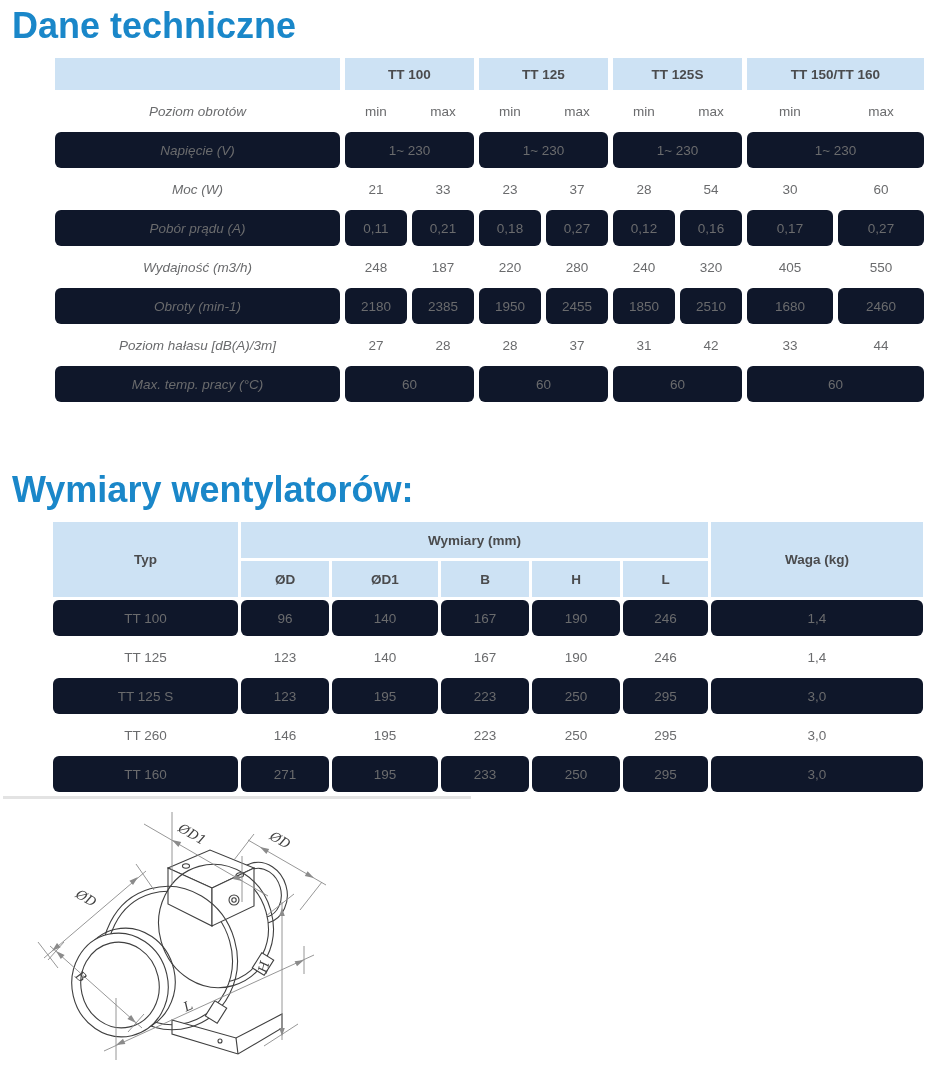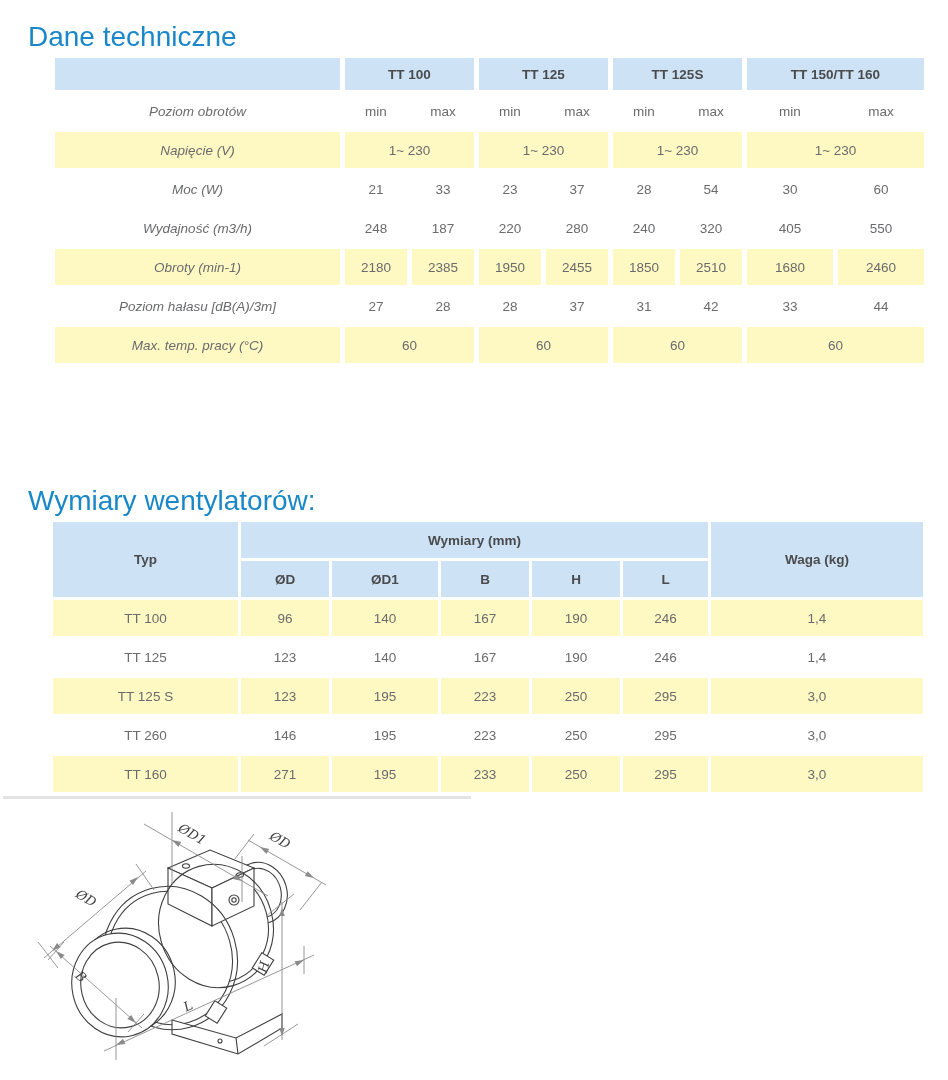--- a/index.html
+++ b/index.html
@@ -1,27 +1,27 @@
 <!DOCTYPE html>
 <html><head>
 <meta charset="utf-8">
 <style>
   html,body{margin:0;padding:0;background:#fff;}
   .page{position:relative;width:948px;height:1080px;background:#fff;overflow:hidden;
         font-family:"Liberation Sans",sans-serif;}
-  h1.sec{position:absolute;left:12px;margin:16px;color:#1a87c9;font-size:28px;font-weight:normal;
+  h1.sec{position:absolute;left:12px;margin:0;color:#1a87c9;font-size:36px;font-weight:bold;
          letter-spacing:0px;}
   #title-tech{top:5px;}
   #title-dims{top:469px;}
 
   table{border-collapse:separate;table-layout:fixed;position:absolute;}
   td{font-size:13.5px;color:#6a6b6d;text-align:center;vertical-align:middle;
      height:36px;padding:0 3px;overflow:hidden;white-space:nowrap;}
   .hd{background:#cde2f4;}
-  .shade{background:#fef9c3;}
+  .shade{background:#0f172a;border-radius:6px;}
   .b{font-weight:bold;color:#4a4b4d;}
   .lab{text-align:center;font-style:italic;}
 
   #tech-table{left:50px;top:55px;border-spacing:5px 3px;}
   #tech-table td.model{height:32px;}
   #dim-table{left:50px;top:519px;border-spacing:3px 3px;}
 
   .drawing-wrap{position:absolute;left:20px;top:798px;width:340px;height:280px;}
   .img-topline{position:absolute;left:3px;top:796px;width:468px;height:3px;background:#e3e3e3;}
   .art{stroke:#3f3f3f;stroke-width:1.1;fill:none;}
@@ -82,20 +82,31 @@
       <td>21</td>
       <td>33</td>
       <td>23</td>
       <td>37</td>
       <td>28</td>
       <td>54</td>
       <td>30</td>
       <td>60</td>
     </tr>
     <tr>
+      <td class="lab shade">Pobór prądu (A)</td>
+      <td class="shade">0,11</td>
+      <td class="shade">0,21</td>
+      <td class="shade">0,18</td>
+      <td class="shade">0,27</td>
+      <td class="shade">0,12</td>
+      <td class="shade">0,16</td>
+      <td class="shade">0,17</td>
+      <td class="shade">0,27</td>
+    </tr>
+    <tr>
       <td class="lab">Wydajność (m3/h)</td>
       <td>248</td>
       <td>187</td>
       <td>220</td>
       <td>280</td>
       <td>240</td>
       <td>320</td>
       <td>405</td>
       <td>550</td>
     </tr>

